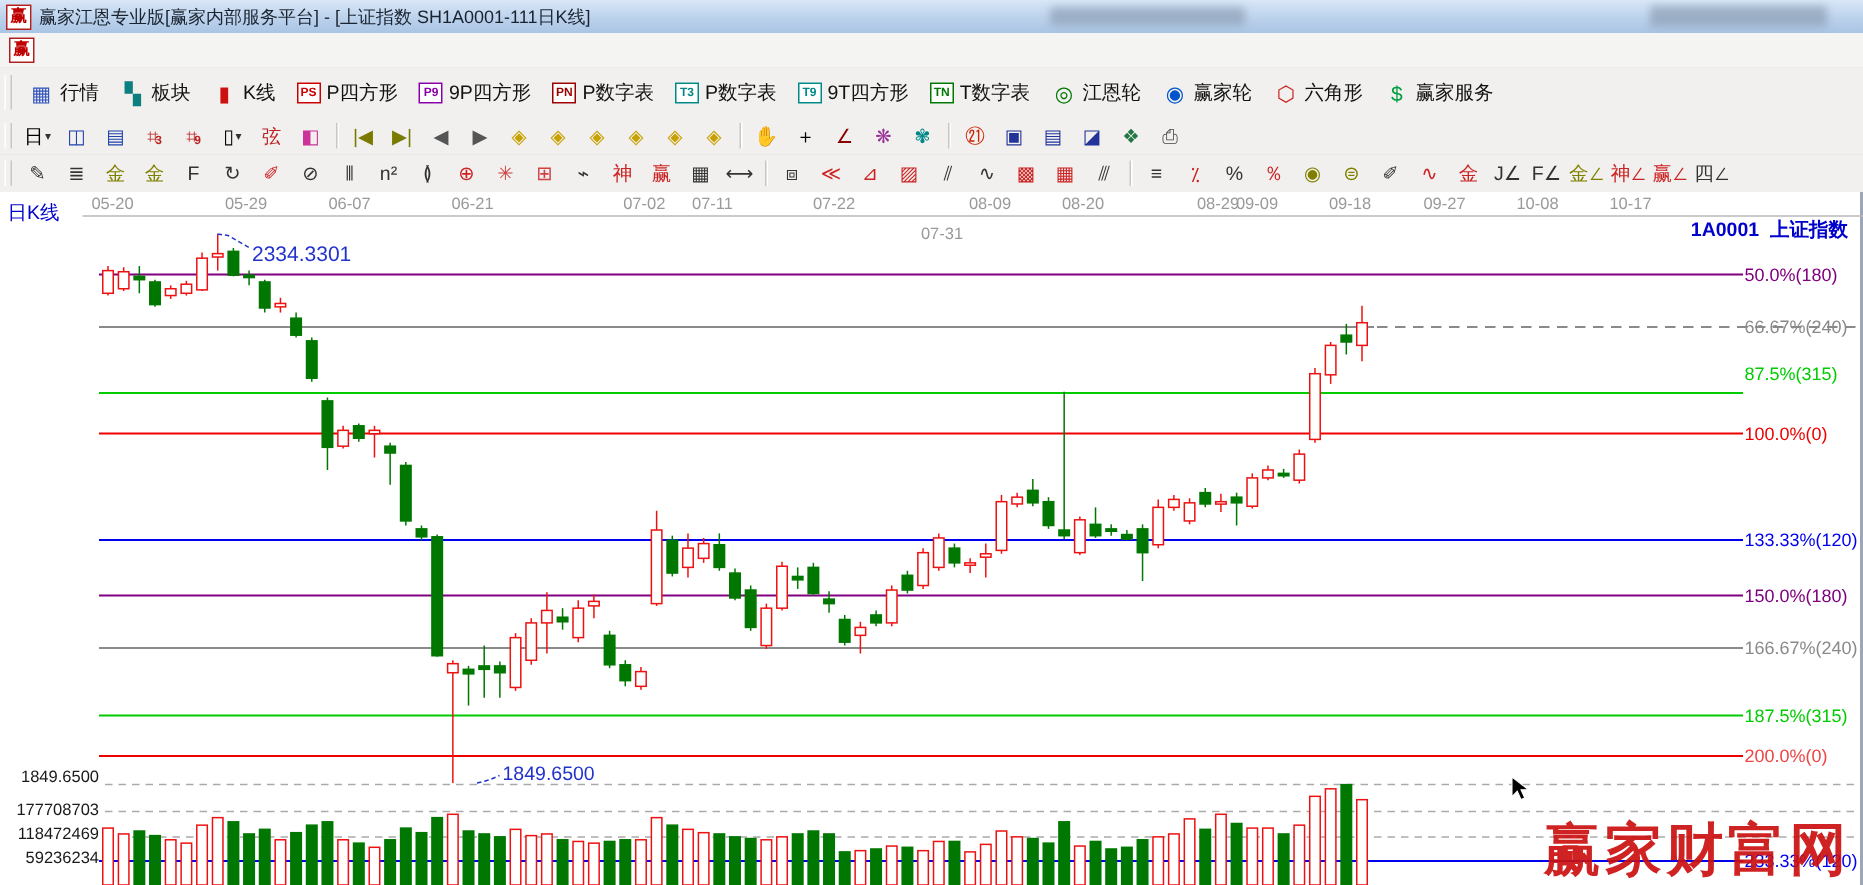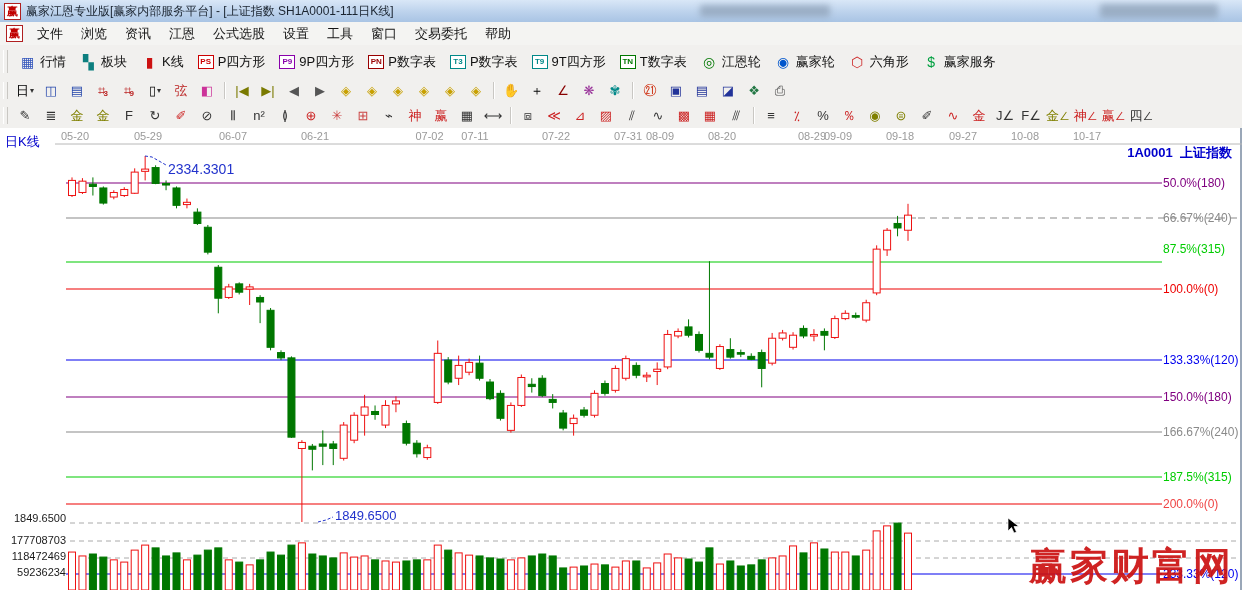--- a/index.html
+++ b/index.html
@@ -56,32 +56,20 @@
 
 <div class="titlebar">
   <span class="applogo">赢</span>
   <span class="apptitle">赢家江恩专业版[赢家内部服务平台] - [上证指数  SH1A0001-111日K线]</span>
   <span class="blurblob" style="left:700px;top:5px;width:130px;height:12px;"></span>
   <span class="blurblob" style="left:1100px;top:4px;width:118px;height:14px;"></span>
 </div>
 
 <div class="menubar">
   <span class="applogo">赢</span>
-  <span id="menu-items" style="display:flex;">
-      <span class="menu-item">文件</span>
-      <span class="menu-item">浏览</span>
-      <span class="menu-item">资讯</span>
-      <span class="menu-item">江恩</span>
-      <span class="menu-item">公式选股</span>
-      <span class="menu-item">设置</span>
-      <span class="menu-item">工具</span>
-      <span class="menu-item">窗口</span>
-      <span class="menu-item">交易委托</span>
-      <span class="menu-item">帮助</span>
-    </span>
 </div>
 
 <div class="tb tb1" id="toolbar-main">
     <span class="grip"></span>
     <div class="tb1-item">
       <span class="ic" style="color: rgb(51, 85, 187);">▦</span>
       <span>行情</span>
     </div>
     <div class="tb1-item">
       <span class="ic" style="color: rgb(13, 127, 127);">▚</span>
@@ -482,27 +470,27 @@
       <text x="335" y="392" fill="#2233cc" font-size="13" font-family="Liberation Sans, sans-serif">1849.6500</text>
       <polygon points="1008,390 1008,403 1011.5,399.5 1014,405 1016.5,404 1014,398.5 1019,398.5" fill="#000000" stroke="#ffffff" stroke-width="0.7"></polygon>
     </svg>
   <div class="lbl period-lbl">日K线</div>
   <div class="lbl sym-lbl">
     <span>1A0001</span>&nbsp;&nbsp;<span>上证指数</span>
   </div>
   <div class="lbl vol-lbl" style="top:384px;">1849.6500</div>
   <div id="gen-labels">
       <div class="lbl date-lbl" style="left: 75px;">05-20</div>
-      <div class="lbl date-lbl" style="left: 148px;">05-29</div>
+      <div class="lbl date-lbl" style="left: 164px;">05-29</div>
       <div class="lbl date-lbl" style="left: 233px;">06-07</div>
       <div class="lbl date-lbl" style="left: 315px;">06-21</div>
       <div class="lbl date-lbl" style="left: 410px; padding-left: 39px;">07-02</div>
       <div class="lbl date-lbl" style="left: 475px;">07-11</div>
       <div class="lbl date-lbl" style="left: 556px;">07-22</div>
-      <div class="lbl date-lbl" style="left: 628px;">07-31</div>
+      <div class="lbl date-lbl" style="left: 628px; margin-top: 20px;">07-31</div>
       <div class="lbl date-lbl" style="left: 660px;">08-09</div>
       <div class="lbl date-lbl" style="left: 722px;">08-20</div>
       <div class="lbl date-lbl" style="left: 780px; margin-left: 32px;">08-29</div>
       <div class="lbl date-lbl" style="left: 838px;">09-09</div>
       <div class="lbl date-lbl" style="left: 900px;">09-18</div>
       <div class="lbl date-lbl" style="left: 963px;">09-27</div>
       <div class="lbl date-lbl" style="left: 1025px;">10-08</div>
       <div class="lbl date-lbl" style="left: 1087px;">10-17</div>
       <div class="lbl lvl-lbl" style="top: 48px; color: rgb(128, 0, 128);">50.0%(180)</div>
       <div class="lbl lvl-lbl" style="top: 83px; color: rgb(138, 138, 138);">66.67%(240)</div>

